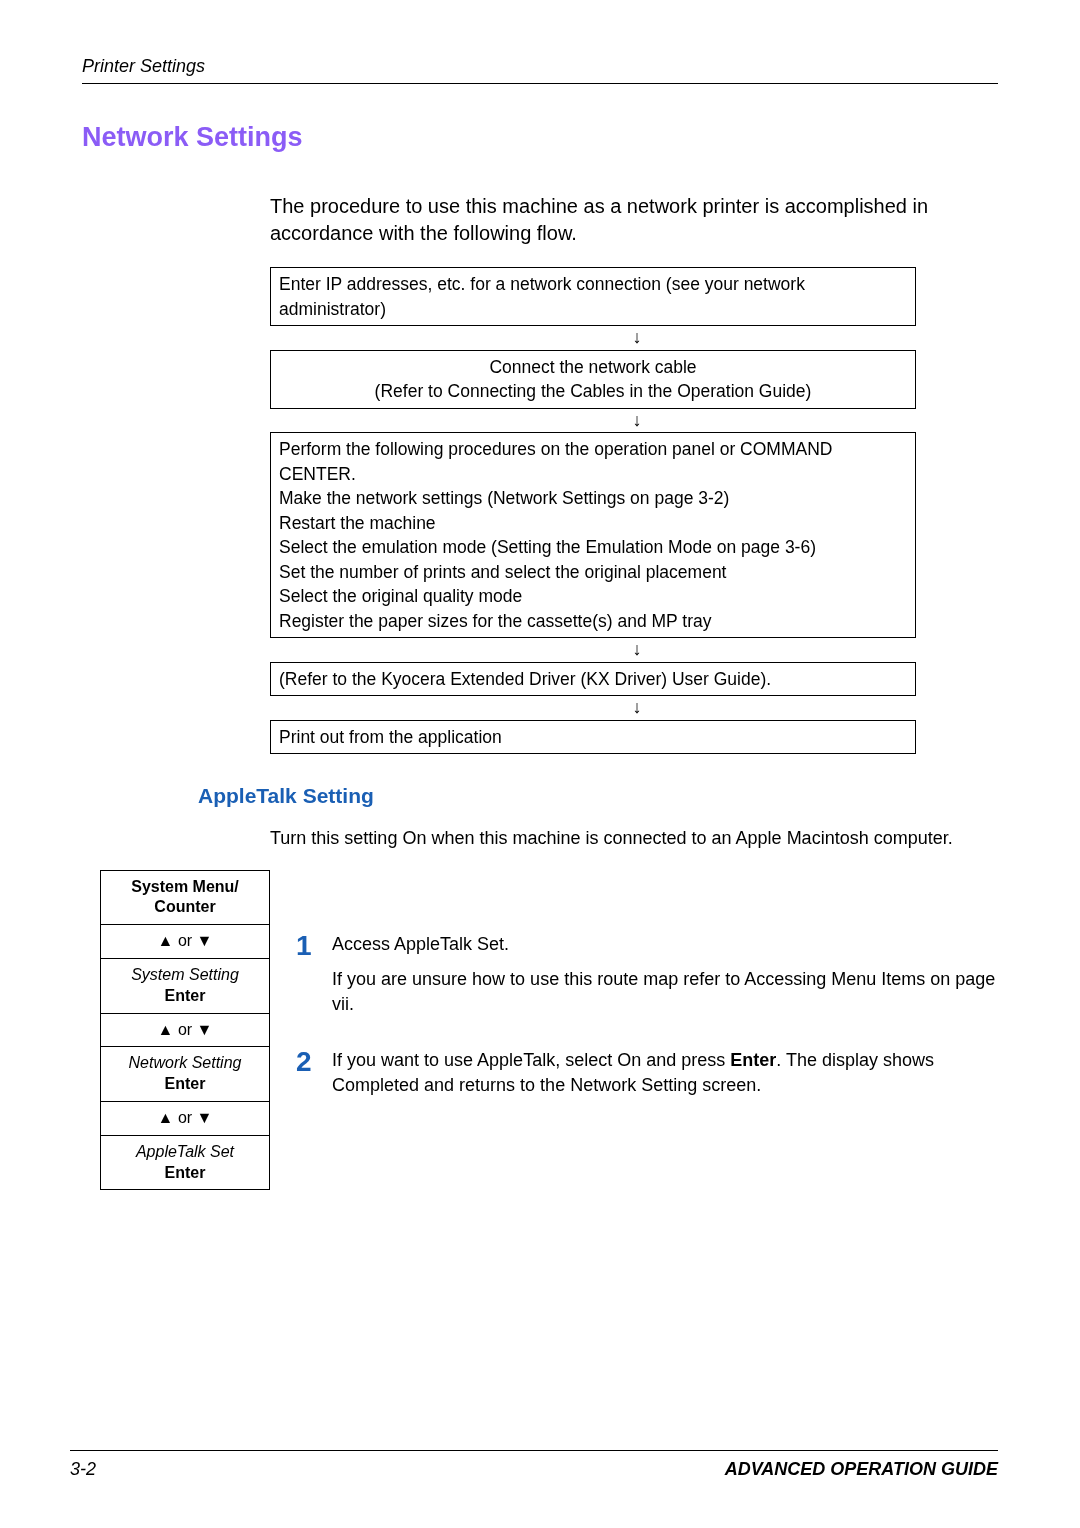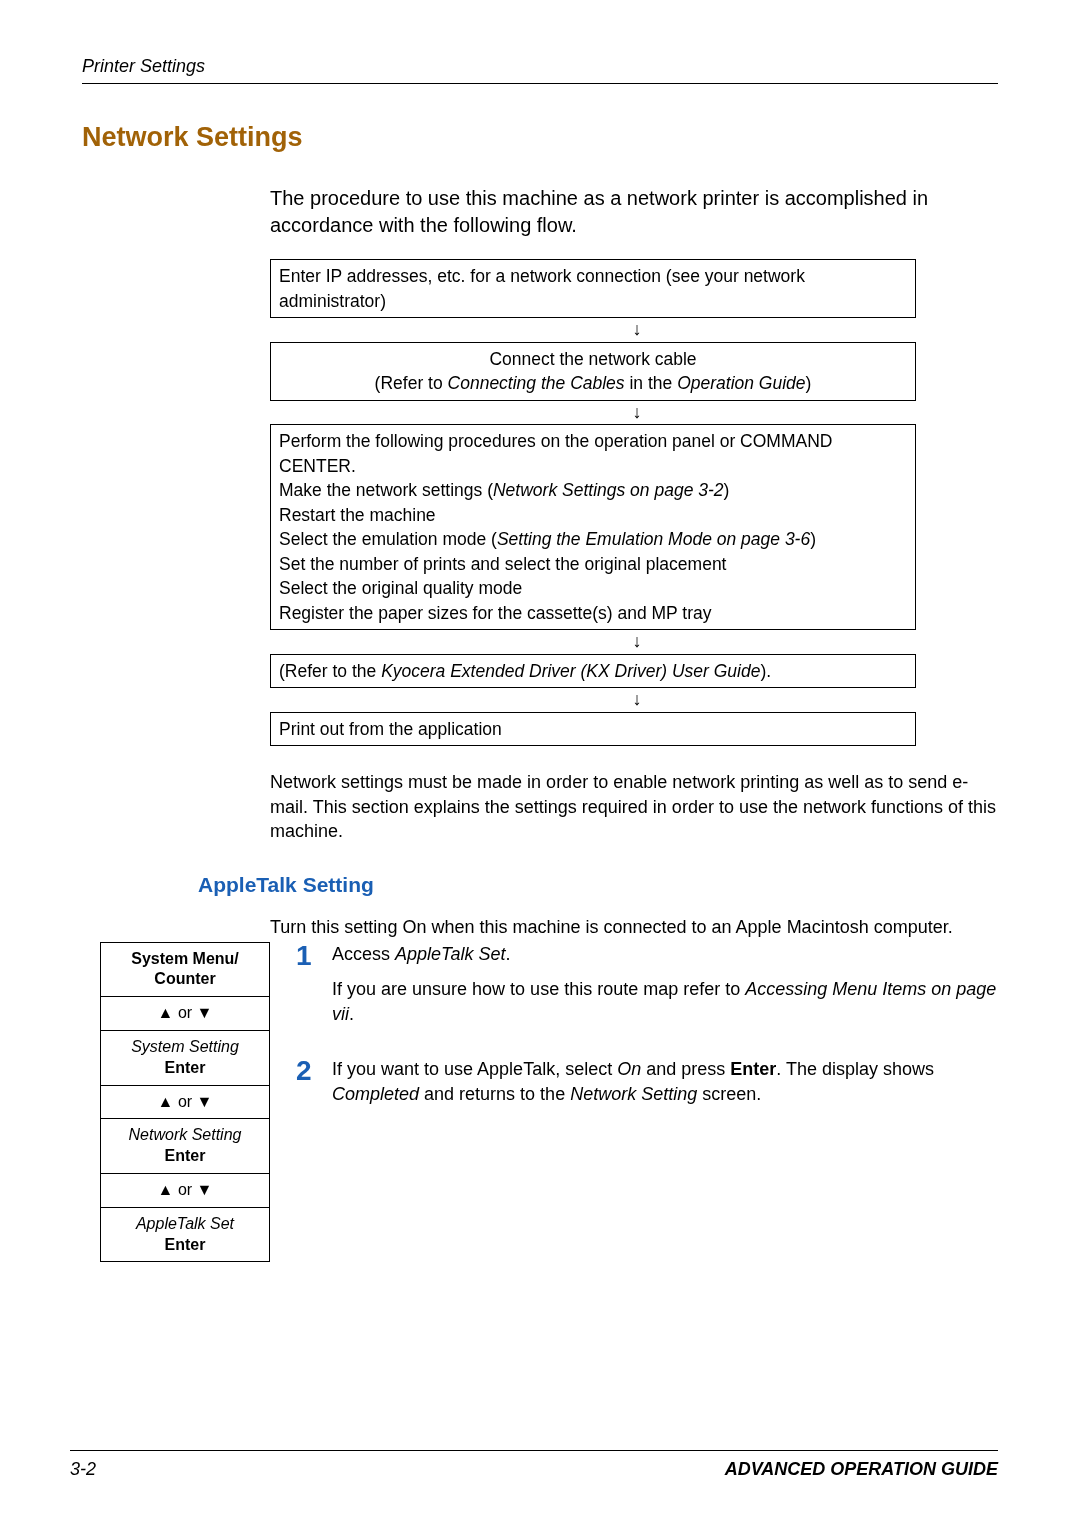--- a/index.html
+++ b/index.html
@@ -15,24 +15,24 @@
     padding: 56px 82px 48px 82px;
   }
   .header {
     font-style: italic;
     font-size: 18px;
     padding-bottom: 6px;
     border-bottom: 1px solid #000;
     margin-bottom: 38px;
   }
   .h1 {
-    color: #a16207;
+    color: #8b5cf6;
     font-size: 27px;
     font-weight: bold;
-    margin-bottom: 32px;
+    margin-bottom: 40px;
   }
   .body-indent {
     margin-left: 188px;
   }
   .intro {
     font-size: 20px;
     line-height: 1.35;
     margin-bottom: 20px;
   }
   .flow-box {
@@ -62,23 +62,23 @@
   .h2 {
     color: #1a5fb4;
     font-size: 21px;
     font-weight: bold;
     margin-left: 116px;
     margin-top: 30px;
     margin-bottom: 18px;
   }
   .two-col {
     display: flex;
-    align-items: flex-start;
+    align-items: center;
     gap: 26px;
-    margin-top: 2px;
+    margin-top: 19px;
   }
   .route-table {
     border: 1px solid #000;
     width: 170px;
     font-size: 16px;
     margin-left: 18px;
     flex-shrink: 0;
   }
   .route-cell {
     border-bottom: 1px solid #000;
@@ -103,21 +103,21 @@
     font-size: 28px;
     font-weight: bold;
     line-height: 1;
     width: 20px;
     flex-shrink: 0;
   }
   .step-body {
     line-height: 1.4;
   }
   .step-body p { margin-bottom: 10px; }
-  .italic { font-style: italic; }
+  .italic { }
   .bold { font-weight: bold; }
   .footer {
     position: absolute;
     bottom: 48px;
     left: 70px;
     right: 82px;
     border-top: 1px solid #000;
     padding-top: 8px;
     display: flex;
     justify-content: space-between;
@@ -168,21 +168,20 @@
 
   <div class="flow-box">
     <div>
       <span>(Refer to the </span><span class="italic">Kyocera Extended Driver (KX Driver) User Guide</span><span>).</span>
     </div>
   </div>
   <div class="arrow">↓</div>
 
   <div class="flow-box">Print out from the application</div>
 
-  <div class="para">Network settings must be made in order to enable network printing as well as to send e-mail. This section explains the settings required in order to use the network functions of this machine.</div>
 
   <div class="h2">AppleTalk Setting</div>
 
   <div class="para" style="margin-top:0">Turn this setting On when this machine is connected to an Apple Macintosh computer.</div>
 
   <div class="two-col">
     <div class="route-table">
       <div class="route-cell">
         <span class="bold">System Menu/</span><br>
         <span class="bold">Counter</span>

